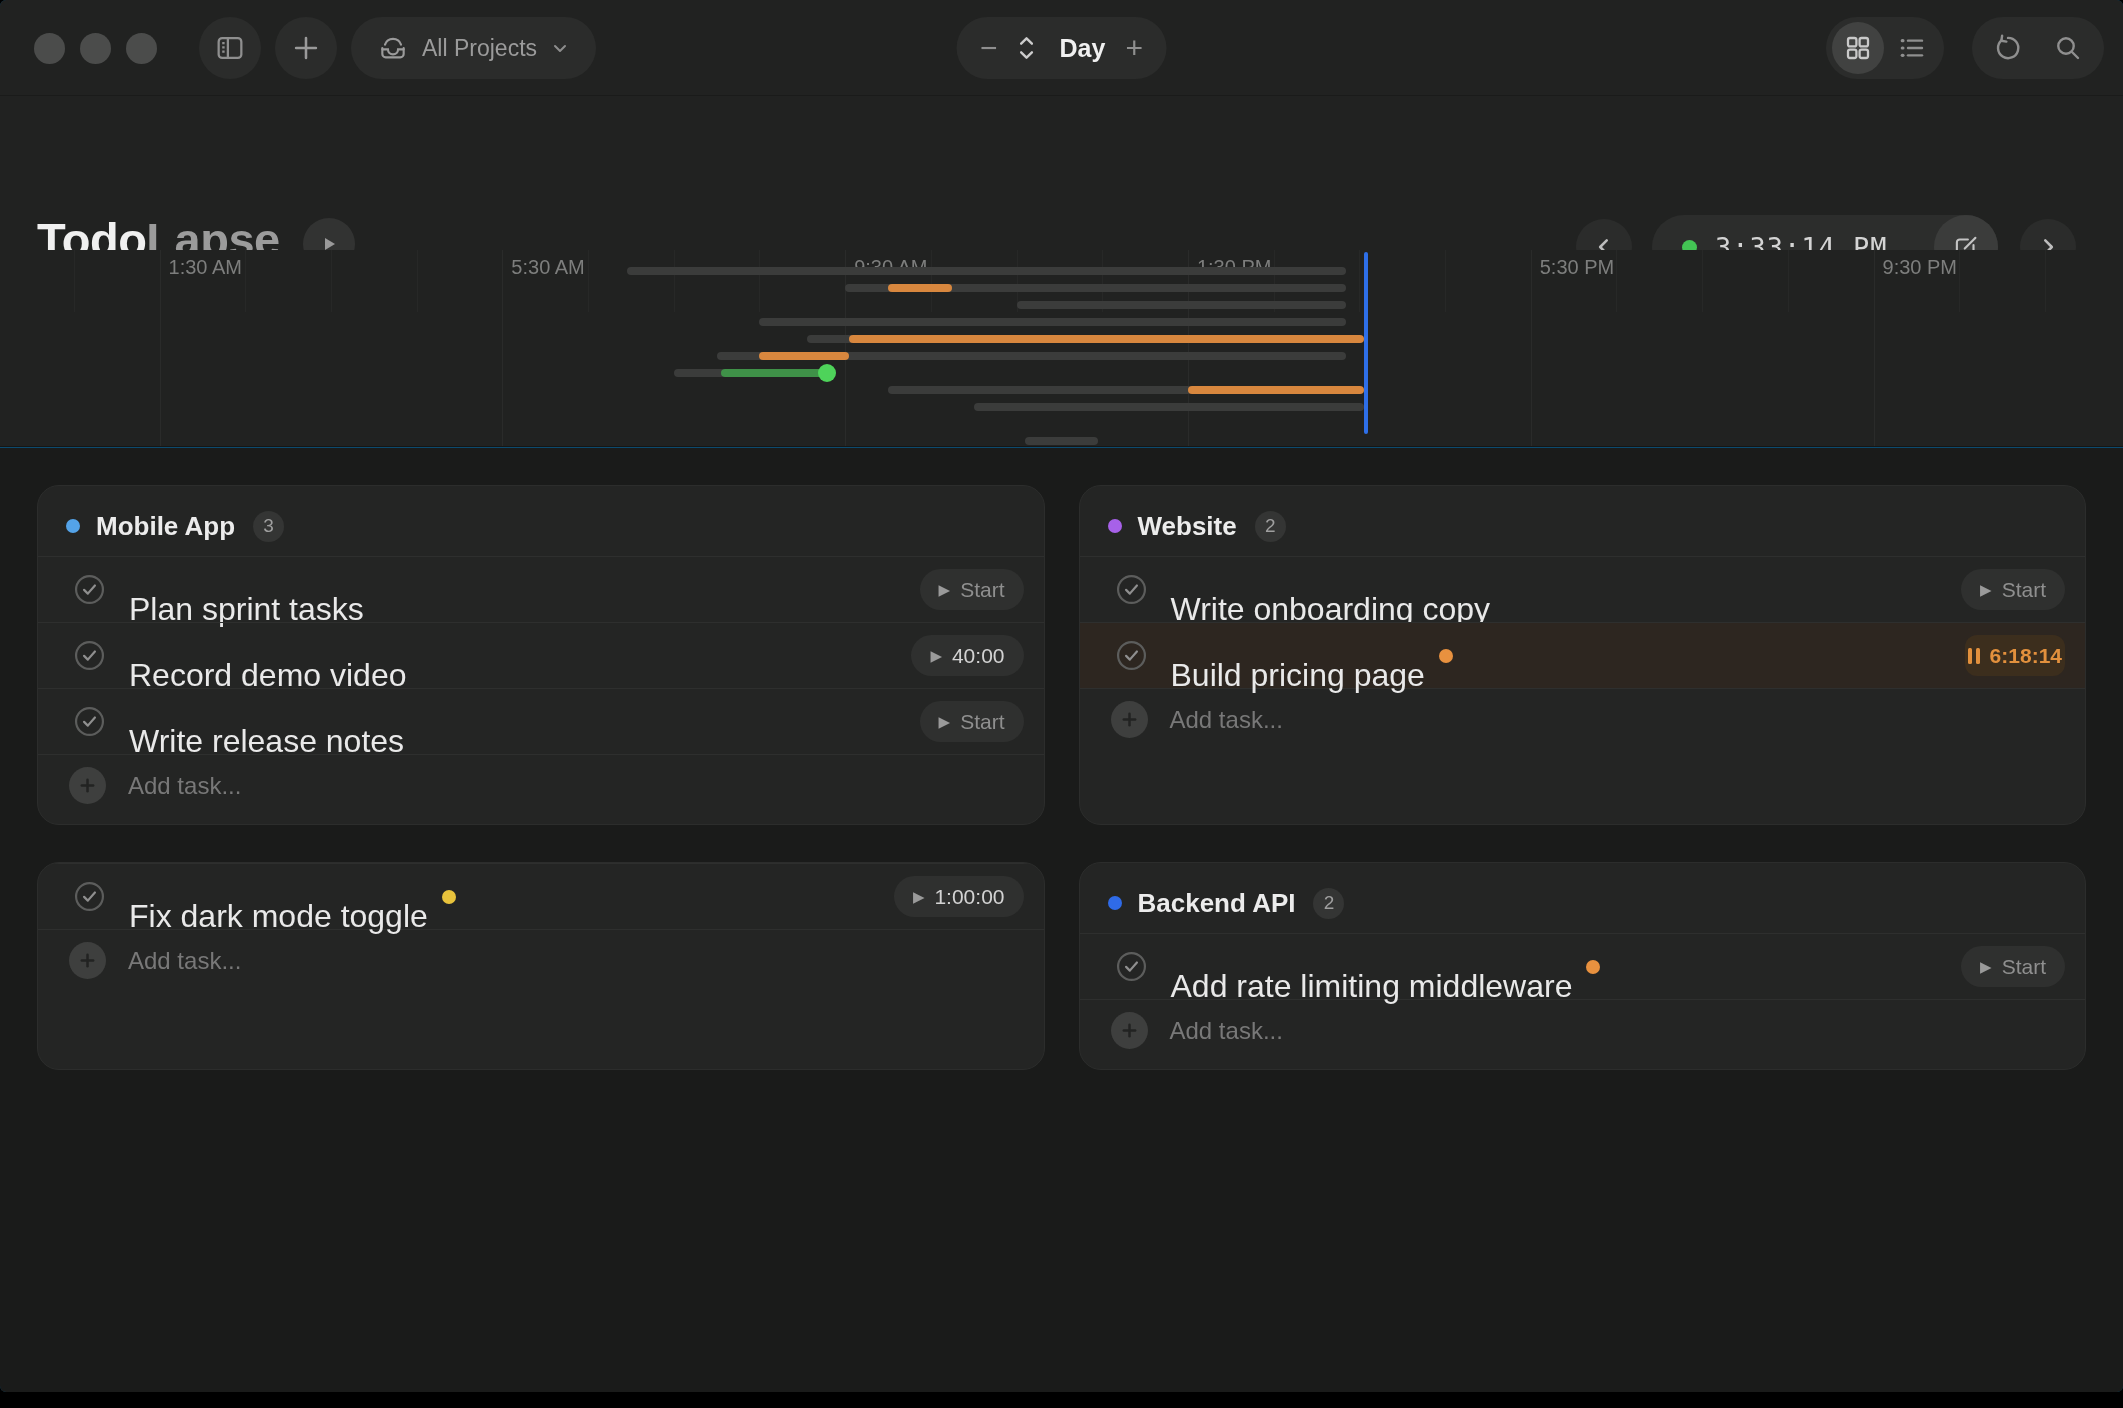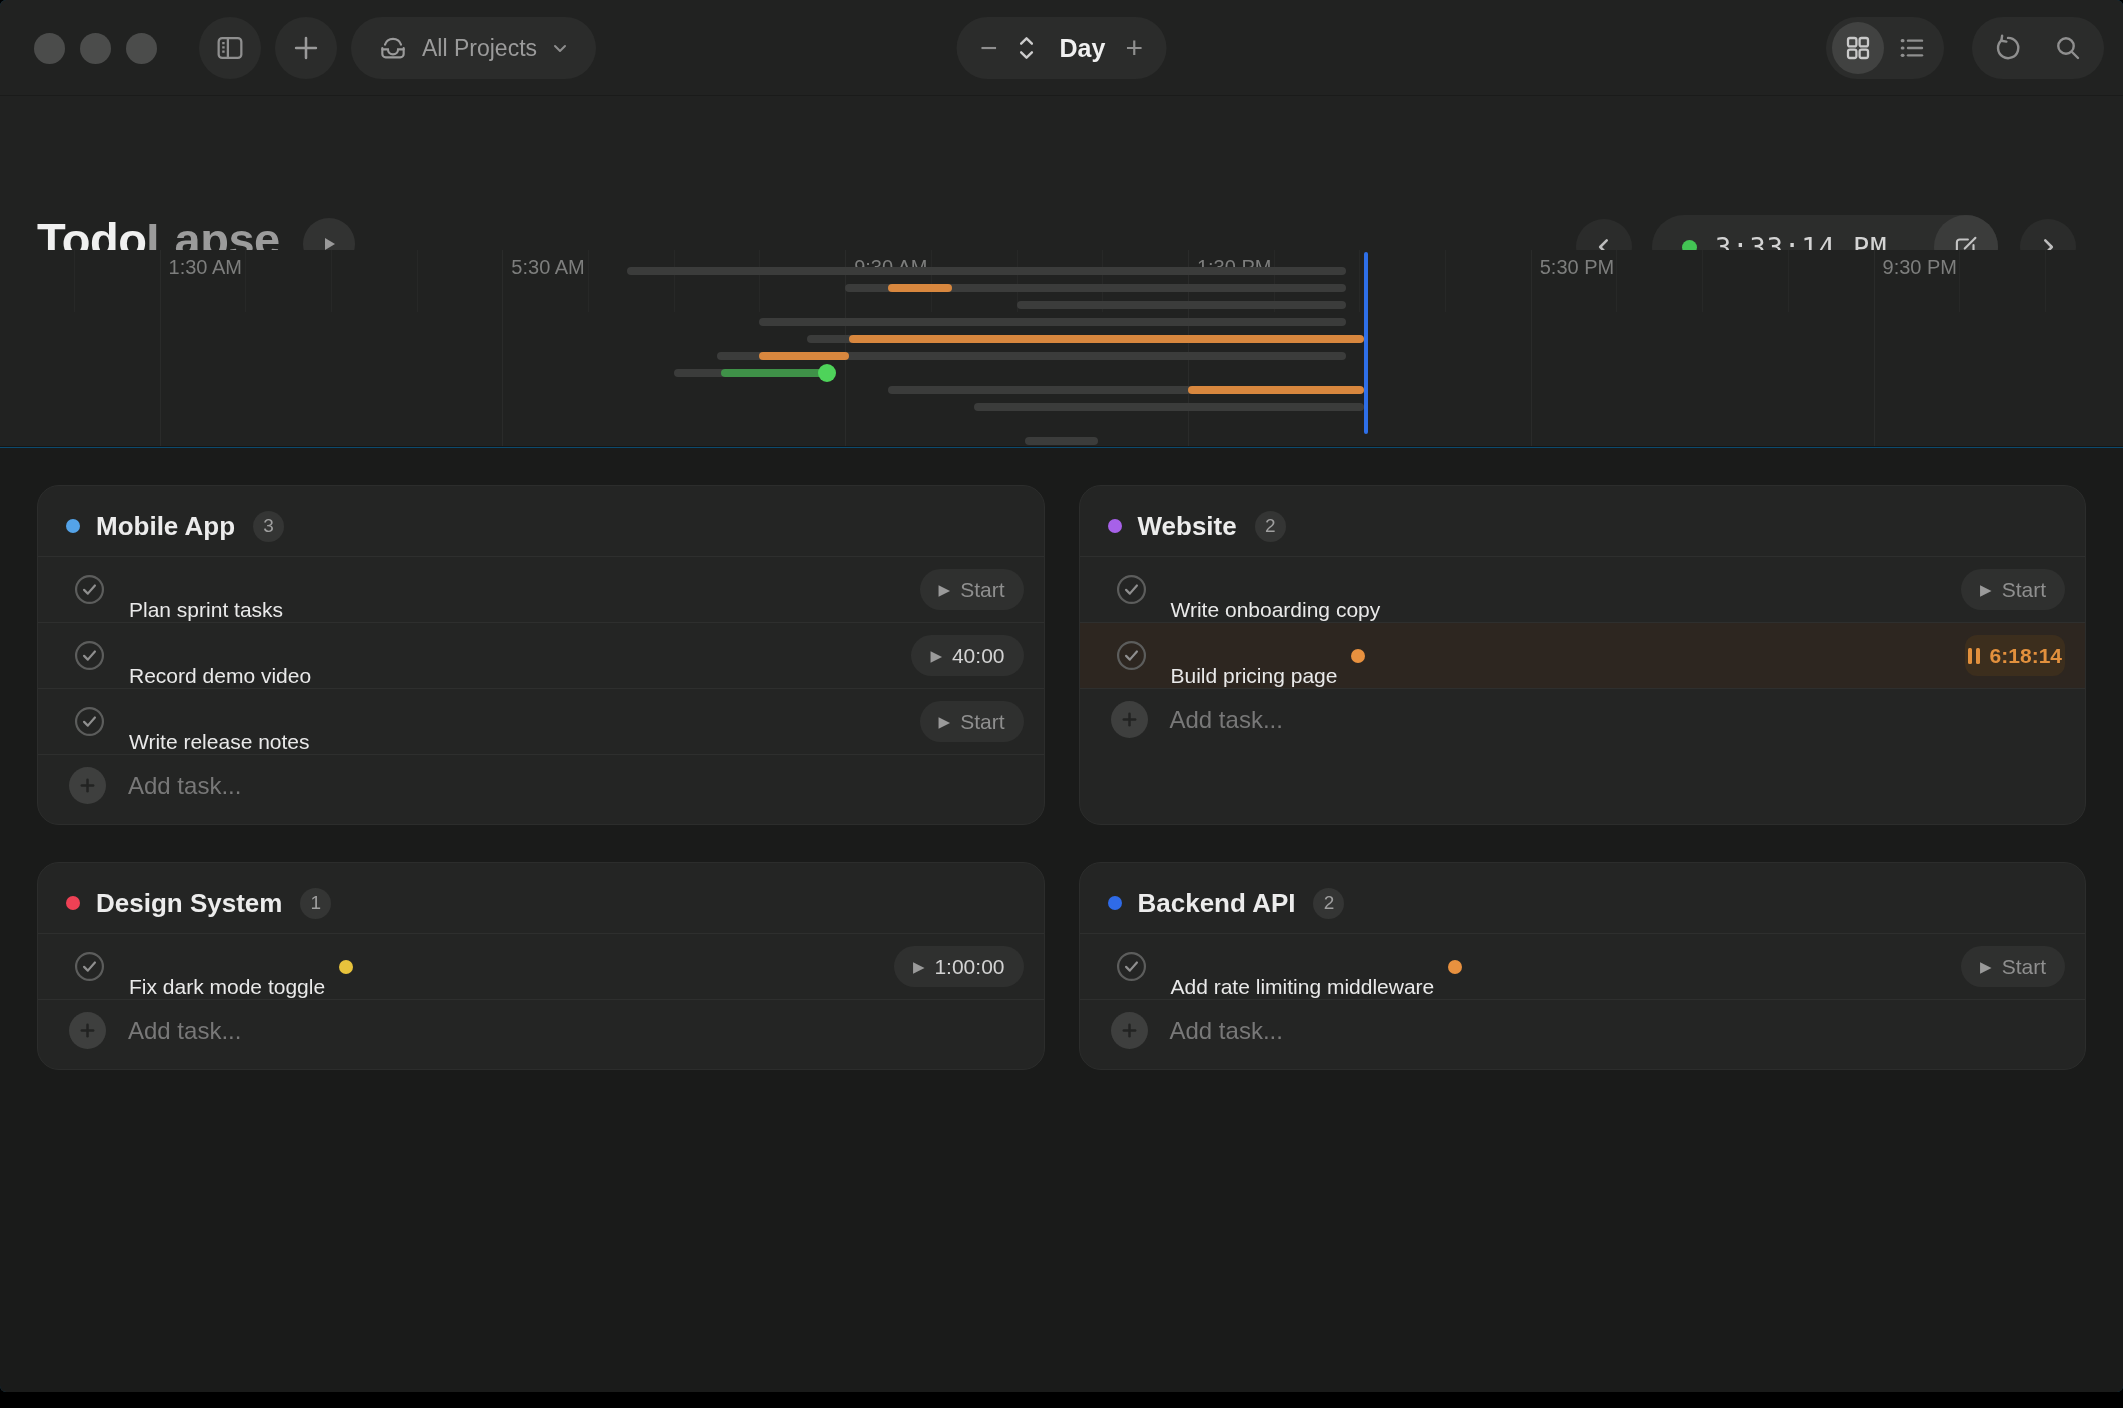--- a/index.html
+++ b/index.html
@@ -61,21 +61,21 @@
   #cards { display:grid; grid-template-columns:1fr 1fr; gap:37px 34px; align-items:stretch; }
   .card { background:#242524; border:1px solid #2c2d2c; border-radius:22px; overflow:hidden; padding-bottom:8px; }
   .card-head { height:70px; display:flex; align-items:center; padding:10px 28px 0 28px; gap:16px; }
   .pdot { width:14px; height:14px; border-radius:50%; }
   .pname { font-size:26px; font-weight:700; color:#ececec; }
   .pcount { min-width:31px; height:31px; border-radius:16px; background:#343534; color:#9f9f9f;
             font-size:19px; display:flex; align-items:center; justify-content:center; padding:0 8px; margin-left:2px;}
   .trow { position:relative; height:66px; display:flex; align-items:center; padding:0 20px 0 36px; border-top:1px solid #2e2f2e; }
   .trow.running { background:#2d2620; border-top-color:#2e2f2e; }
   .chk { width:31px; height:31px; flex:0 0 31px; }
-  .ttl { font-size:21px; color:#e9e9e9; margin-left:24px;margin-top:40px; }
+  .ttl { font-size:32px; color:#e9e9e9; margin-left:24px;margin-top:40px; }
   .tdot { width:14px; height:14px; border-radius:50%; margin-left:14px; }
   .spacer { flex:1; }
   .act-pill { height:41px; border-radius:21px; background:#2f302f; display:flex; align-items:center;
               padding:0 19px; gap:10px; }
   .act-pill .ply { font-size:15px; color:#9a9a9a; }
   .act-pill .alb { font-size:21px; color:#8f8f8f; }
   .act-pill.timed .alb { color:#d3d3d3; }
   .run-badge { height:41px; border-radius:12px; background:#3c2e1d; display:flex; align-items:center;
                padding:0 3px; gap:10px; }
   .run-badge .tm { font-size:21px; font-weight:700; color:#e2903d; }
@@ -378,25 +378,20 @@
         <svg class="ic" width="19" height="19" viewBox="0 0 20 20" fill="none" stroke="#222322" stroke-width="2.6" stroke-linecap="round">
                 <line x1="10" y1="4" x2="10" y2="16"></line>
                 <line x1="4" y1="10" x2="16" y2="10"></line>
               </svg>
       </div>
       <span class="addlbl">Add task...</span>
     </div>
   </div>
 
   <div class="card">
-    <div class="card-head">
-      <span class="pdot" style="background: rgb(238, 65, 85);"></span>
-      <span class="pname">Design System</span>
-      <span class="pcount">1</span>
-    </div>
     <div class="rows">
   <div class="trow">
     <svg class="chk ic" viewBox="0 0 24 24" fill="none">
       <circle cx="12" cy="12" r="10.4" stroke="#5c5d5c" stroke-width="1.7"></circle>
       <polyline points="7.8,12.3 10.7,15.2 16.2,8.9" stroke="#8f8f8f" stroke-width="1.7" stroke-linecap="round" stroke-linejoin="round"></polyline>
     </svg>
     <span class="ttl">Fix dark mode toggle</span>
     <span class="tdot" style="background: rgb(232, 195, 60);"></span>
     <span class="spacer"></span>
   <div class="act-pill timed">

